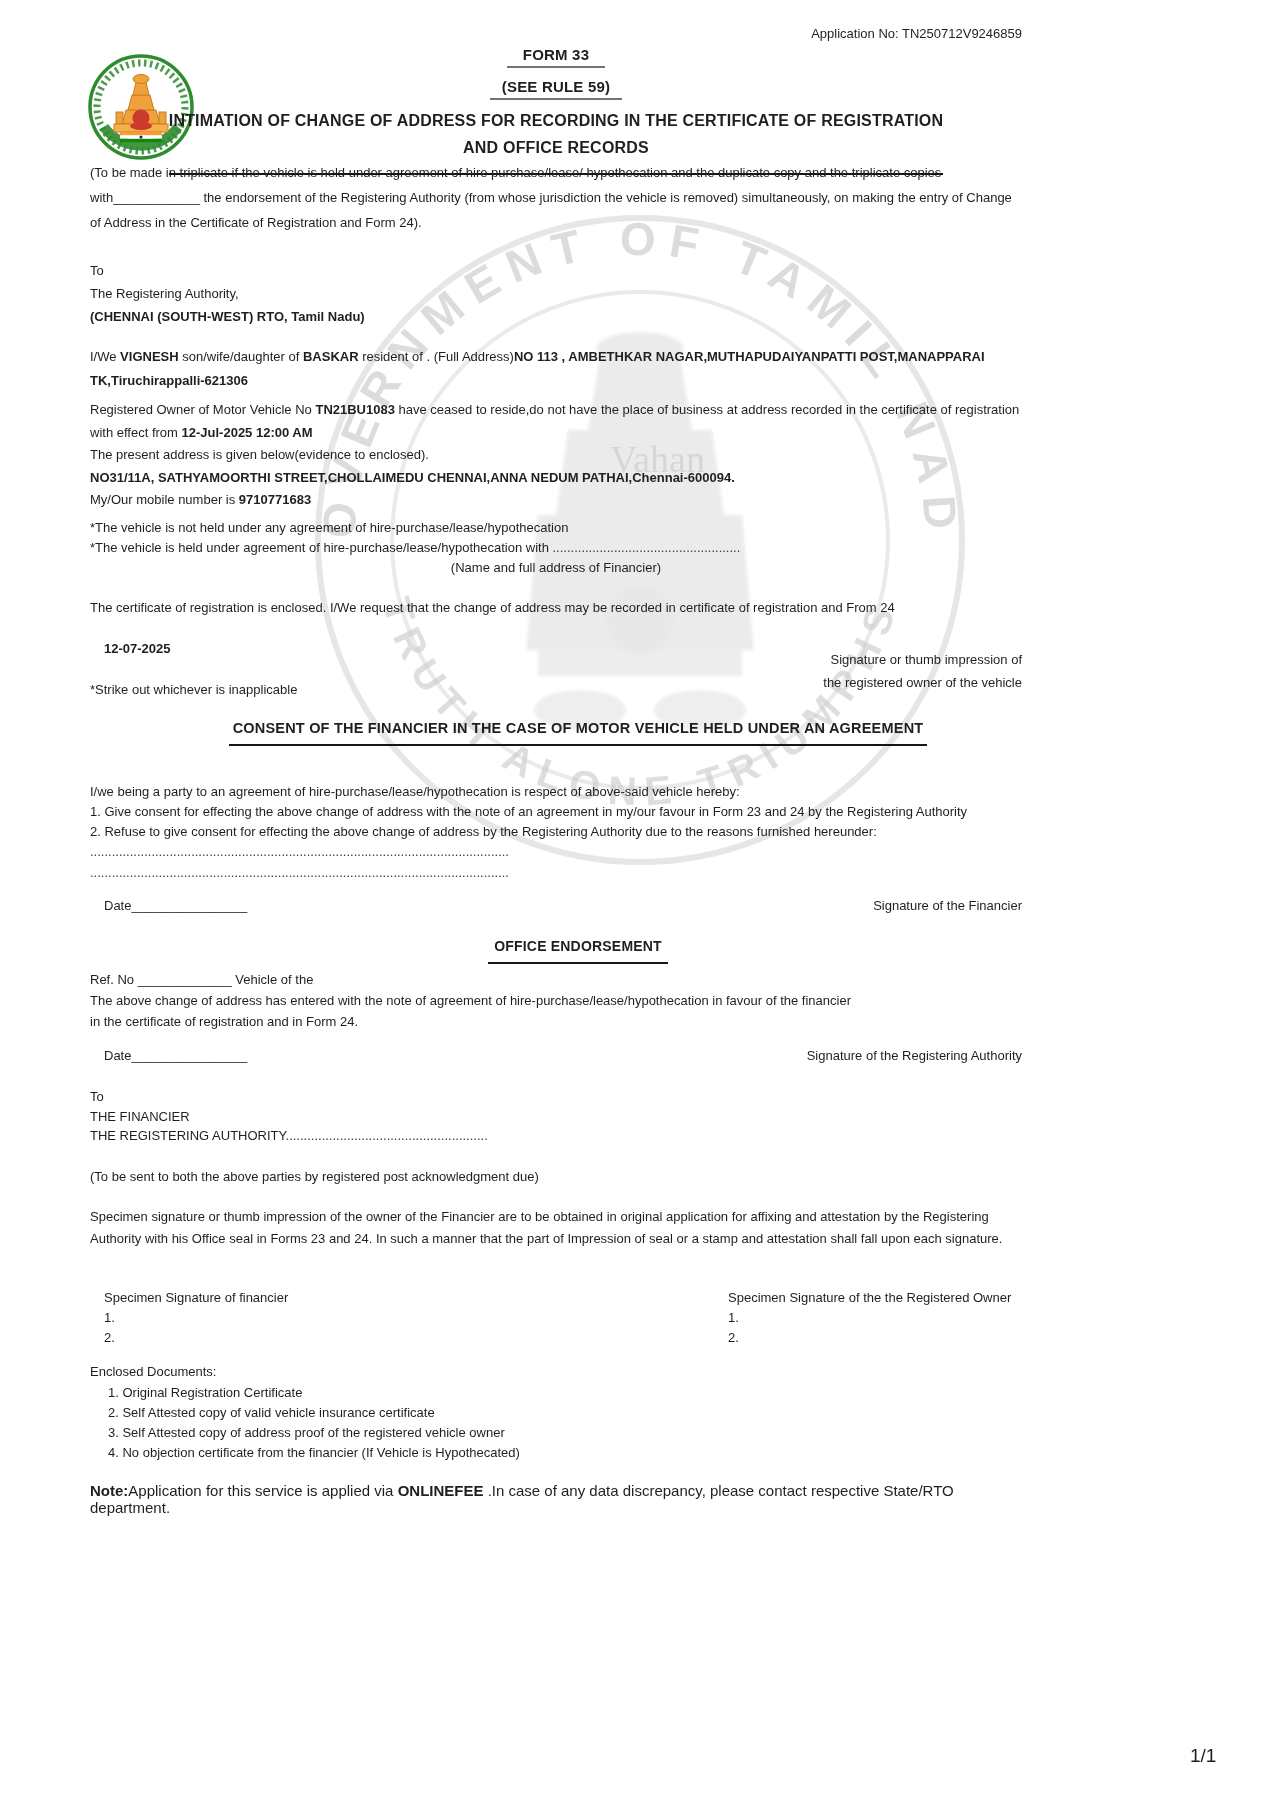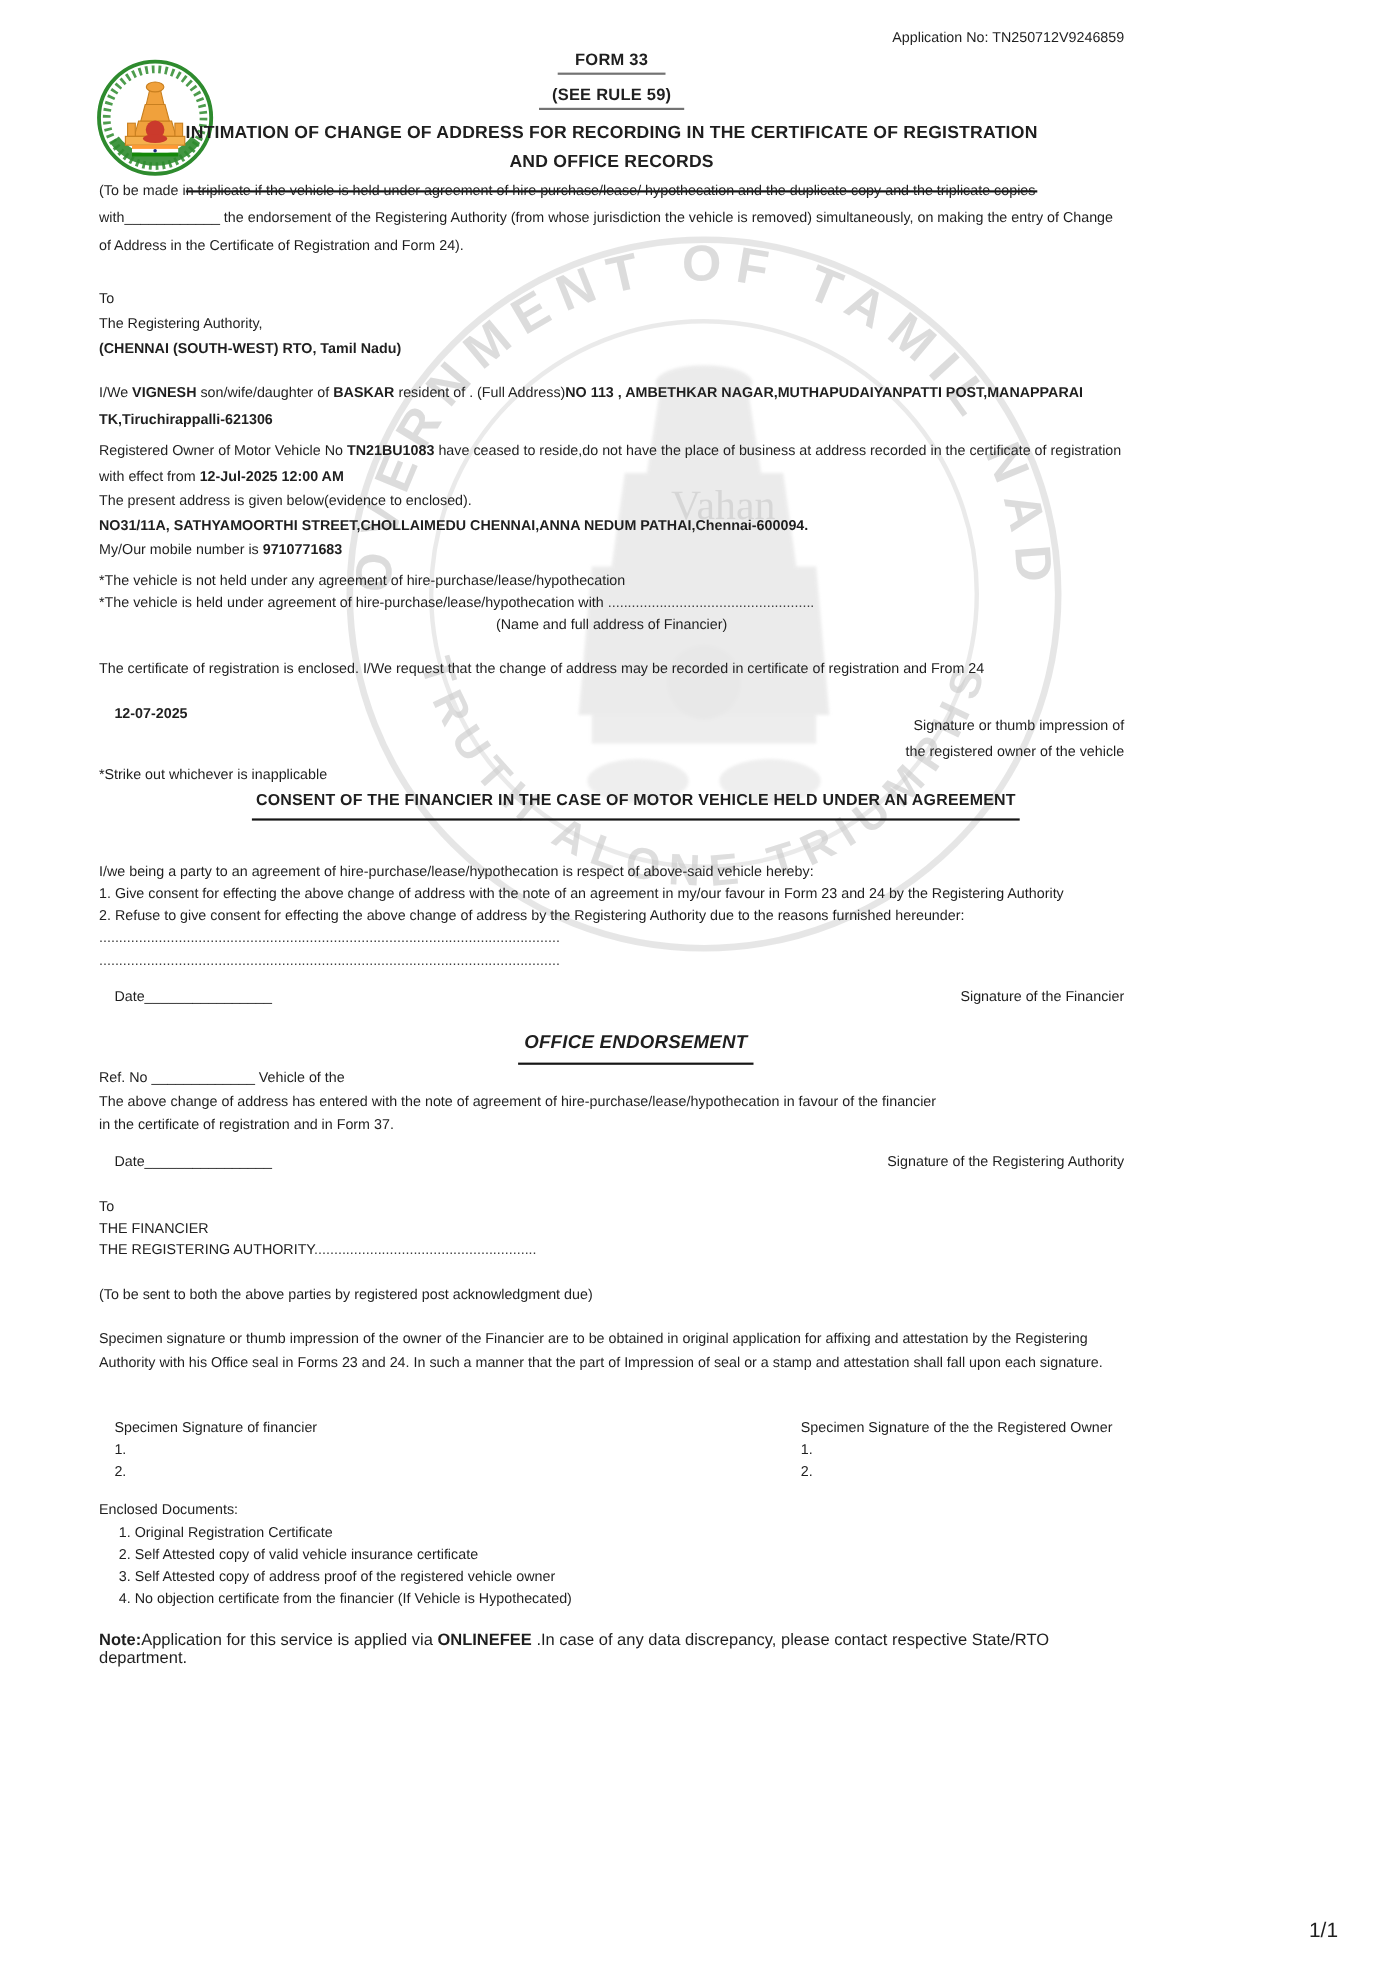--- a/index.html
+++ b/index.html
@@ -129,21 +129,21 @@
     <div class="ctr">(Name and full address of Financier)</div>
   </div>
 
   <div class="abs col" style="top:600px;">The certificate of registration is enclosed. I/We request that the change of address may be recorded in certificate of registration and From 24</div>
 
   <div class="abs b" style="left:104px;top:641px;">12-07-2025</div>
   <div class="abs col rt" style="top:648px;line-height:23px;">
     <div>Signature or thumb impression of</div>
     <div>the registered owner of the vehicle</div>
   </div>
-  <div class="abs" style="left:90px;top:696px;text-align:right;">*Strike out whichever is inapplicable</div>
+  <div class="abs" style="left:90px;top:682px;text-align:right;">*Strike out whichever is inapplicable</div>
 
   <div class="abs col ctr" style="top:720px;">
     <span class="heading">CONSENT OF THE FINANCIER IN THE CASE OF MOTOR VEHICLE HELD UNDER AN AGREEMENT</span>
   </div>
 
   <div class="abs col" style="top:782px;line-height:20px;">
     <div>I/we being a party to an agreement of hire-purchase/lease/hypothecation is respect of above-said vehicle hereby:</div>
     <div>1. Give consent for effecting the above change of address with the note of an agreement in my/our favour in Form 23 and 24 by the Registering Authority</div>
     <div>2. Refuse to give consent for effecting the above change of address by the Registering Authority due to the reasons furnished hereunder:</div>
   </div>
@@ -151,28 +151,28 @@
     <div>....................................................................................................................</div>
     <div>....................................................................................................................</div>
   </div>
 
   <div class="abs" style="left:104px;top:898px;">
     <span>Date</span><span>________________</span>
   </div>
   <div class="abs col rt" style="top:898px;">Signature of the Financier</div>
 
   <div class="abs col ctr" style="top:938px;">
-    <span class="heading" style="font-size:17px;padding:0 6px 8px;font-style:italic;">OFFICE ENDORSEMENT</span>
+    <span class="heading" style="font-size:14px;padding:0 6px 8px;">OFFICE ENDORSEMENT</span>
   </div>
   <div class="abs col" style="top:969px;line-height:21px;">
     <div>
       <span>Ref. No </span><span>_____________</span><span> Vehicle of the</span>
     </div>
     <div>The above change of address has entered with the note of agreement of hire-purchase/lease/hypothecation in favour of the financier</div>
-    <div>in the certificate of registration and in Form 37.</div>
+    <div>in the certificate of registration and in Form 24.</div>
   </div>
 
   <div class="abs" style="left:104px;top:1048px;">
     <span>Date</span><span>________________</span>
   </div>
   <div class="abs col rt" style="top:1048px;">Signature of the Registering Authority</div>
 
   <div class="abs col" style="top:1087px;line-height:19.5px;">
     <div>To</div>
     <div>THE FINANCIER</div>

